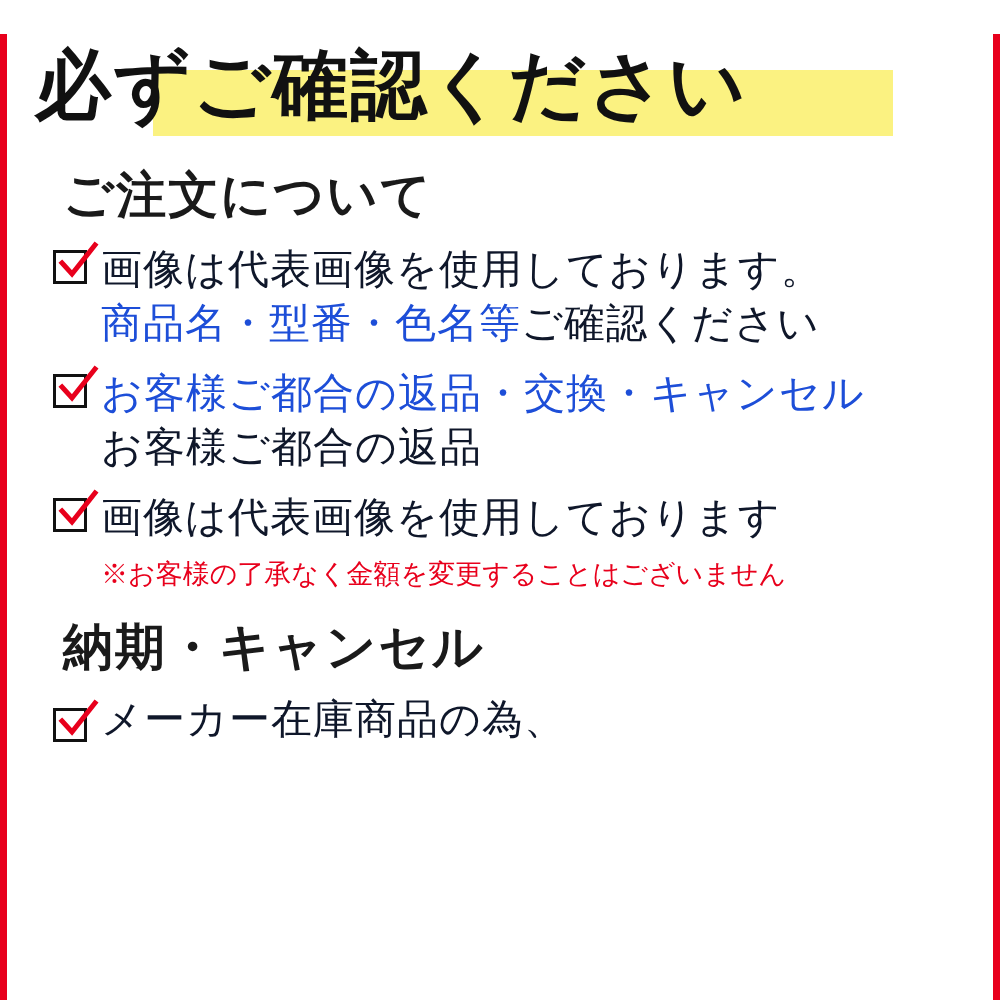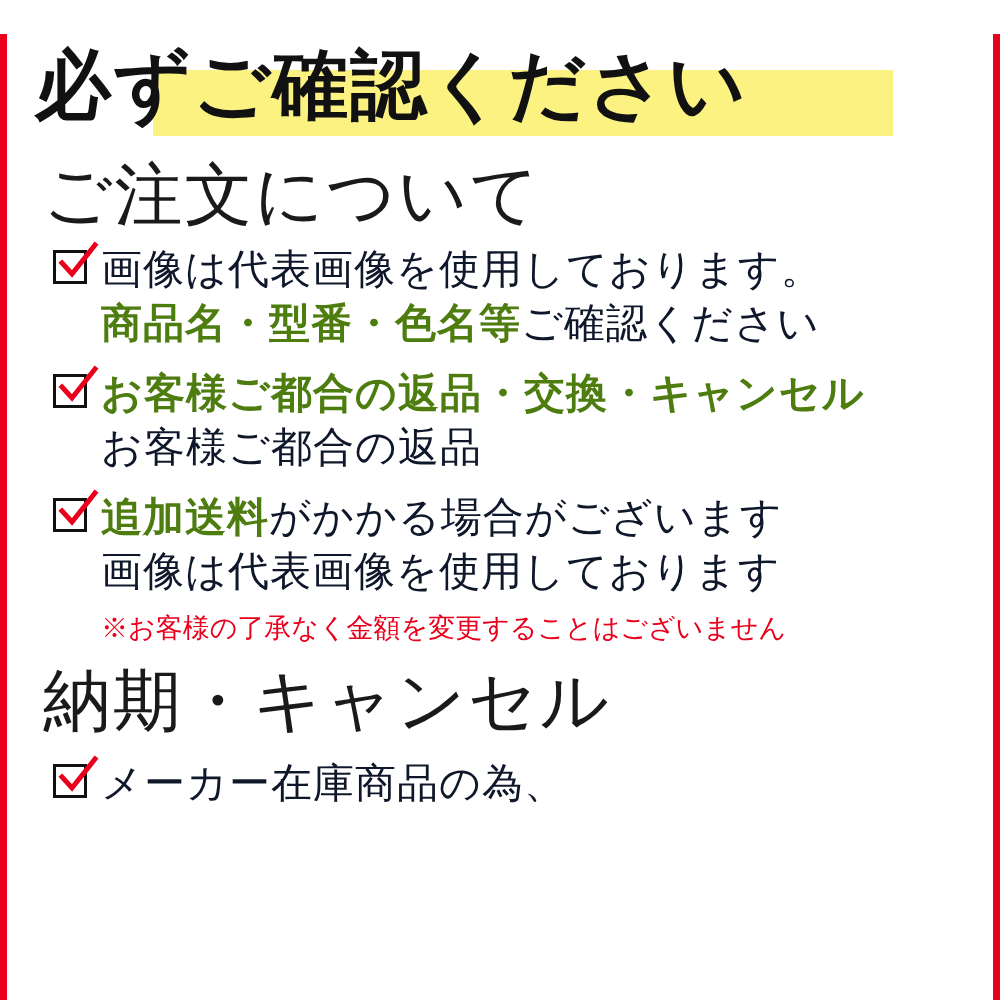--- a/index.html
+++ b/index.html
@@ -52,39 +52,39 @@
     font-size: 76px;
     line-height: 102px;
     font-weight: bold;
     letter-spacing: 2px;
     color: #111111;
     font-family: "DejaVu Serif", "Liberation Serif", serif;
   }
 
   
   .section-head {
-    font-size: 68px;
+    font-size: 50px;
     line-height: 62px;
-    font-weight: normal;
+    font-weight: bold;
     color: #1a1a1a;
     letter-spacing: 2px;
-    margin-left: 8px;
+    margin-left: 28px;
     font-family: "DejaVu Serif", "Liberation Serif", serif;
   }
   .section-head.first { margin-top: 18px; }
   .section-head.second { margin-top: 22px; }
 
   
   .item {
     display: flex;
     align-items: flex-start;
     margin-top: 16px;
     margin-left: 18px;
   }
-  .item.tight { margin-top: 24px; }
+  .item.tight { margin-top: 14px; align-items: flex-end; }
   .checkbox {
     flex: 0 0 auto;
     width: 38px;
     height: 38px;
     margin-top: 8px;
     margin-right: 10px;
     position: relative;
   }
   .checkbox .box {
     position: absolute;
@@ -107,22 +107,22 @@
   }
   .line {
     font-size: 41px;
     line-height: 54px;
     color: #1a1a1a;
     letter-spacing: 1px;
     white-space: nowrap;
     font-family: "DejaVu Serif", "Liberation Serif", serif;
   }
   .red {
-    color: #4d7c0f;
-    font-weight: bold;
+    color: #1d4ed8;
+    font-weight: normal;
   }
   .black {
     color: #0f172a;
     font-weight: normal;
   }
   .note {
     font-size: 27px;
     line-height: 40px;
     color: #e8001c;
     letter-spacing: 0px;
@@ -171,21 +171,20 @@
     </div>
 
     <div class="item">
       <span class="checkbox">
         <span class="box"></span>
         <svg class="tick" viewBox="0 0 44 44" xmlns="http://www.w3.org/2000/svg">
           <polyline points="6,22 16,33 39,4" fill="none" stroke="#e8001c" stroke-width="5" stroke-linecap="square" stroke-linejoin="miter"></polyline>
         </svg>
       </span>
       <span class="lines">
-        <div class="line"><span class="red">追加送料</span><span class="black">がかかる場合がございます</span></div>
         <div class="line"><span class="black">画像は代表画像を使用しております</span></div>
         <div class="note">※お客様の了承なく金額を変更することはございません</div>
       </span>
     </div>
 
     <div class="section-head second">納期・キャンセル</div>
 
     <div class="item tight">
       <span class="checkbox">
         <span class="box"></span>

